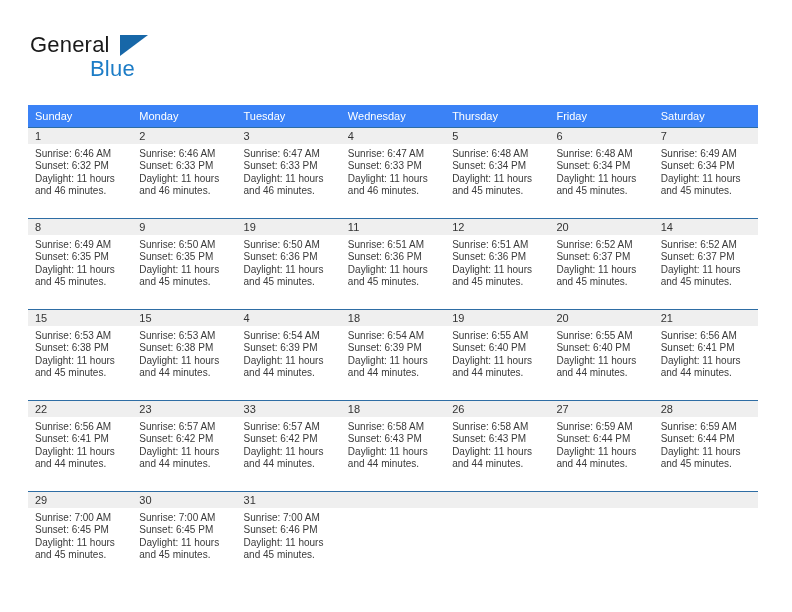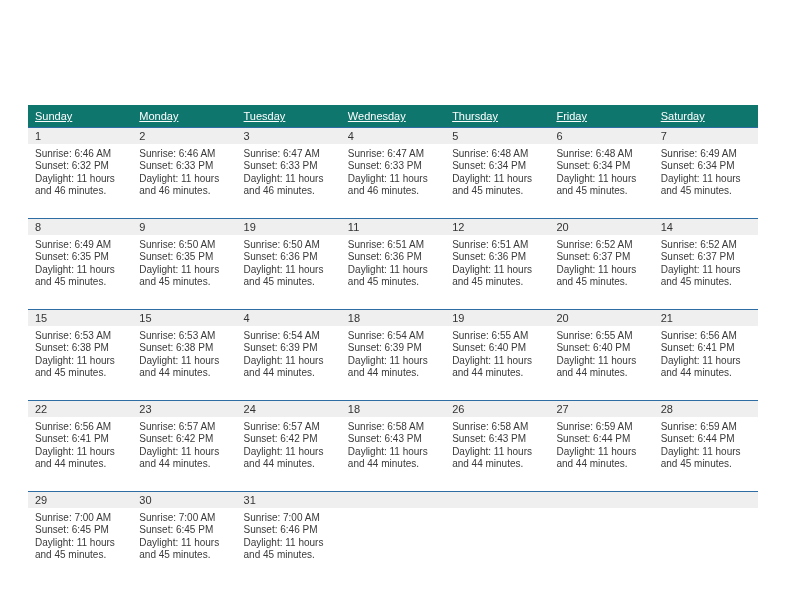--- a/index.html
+++ b/index.html
@@ -92,29 +92,28 @@
   .calendar {
     position: absolute;
     left: 28px;
     top: 105px;
     width: 730px;
     border-collapse: collapse;
     table-layout: fixed;
   }
 
   .calendar th {
-    background: #0f766e;
+    background: #3b82f6;
     color: #ffffff;
     font-size: 11px;
     font-weight: normal;
     text-align: left;
     padding: 5px 0 5px 7px;
     height: 10px;
     border: none;
-    text-decoration: underline;
   }
 
   .calendar td {
     vertical-align: top;
     padding: 0;
     border: none;
     width: 104.28px;
     height: 90px;
     border-top: 1px solid #2e6da4;
   }
@@ -152,20 +151,25 @@
     white-space: nowrap;
   }
 </style>
 </head>
 <body>
 
 <div class="page">
 
   <div class="masthead">
 
+    <div class="brand">
+      <span class="brand-general">General</span>
+      <span class="brand-flag"></span>
+      <span class="brand-blue">Blue</span>
+    </div>
 
 
   </div>
 
   <table class="calendar">
     <thead>
       <tr>
         <th>Sunday</th>
         <th>Monday</th>
         <th>Tuesday</th>
@@ -431,21 +435,21 @@
               <div class="dayinfo">
                 <div>Sunrise: 6:57 AM</div>
                 <div>Sunset: 6:42 PM</div>
                 <div>Daylight: 11 hours</div>
                 <div>and 44 minutes.</div>
               </div>
             </div>
           </td>
           <td>
             <div class="daycell">
-              <div class="daynum-band">24</div>
+              <div class="daynum-band">33</div>
               <div class="dayinfo">
                 <div>Sunrise: 6:57 AM</div>
                 <div>Sunset: 6:42 PM</div>
                 <div>Daylight: 11 hours</div>
                 <div>and 44 minutes.</div>
               </div>
             </div>
           </td>
           <td>
             <div class="daycell">

